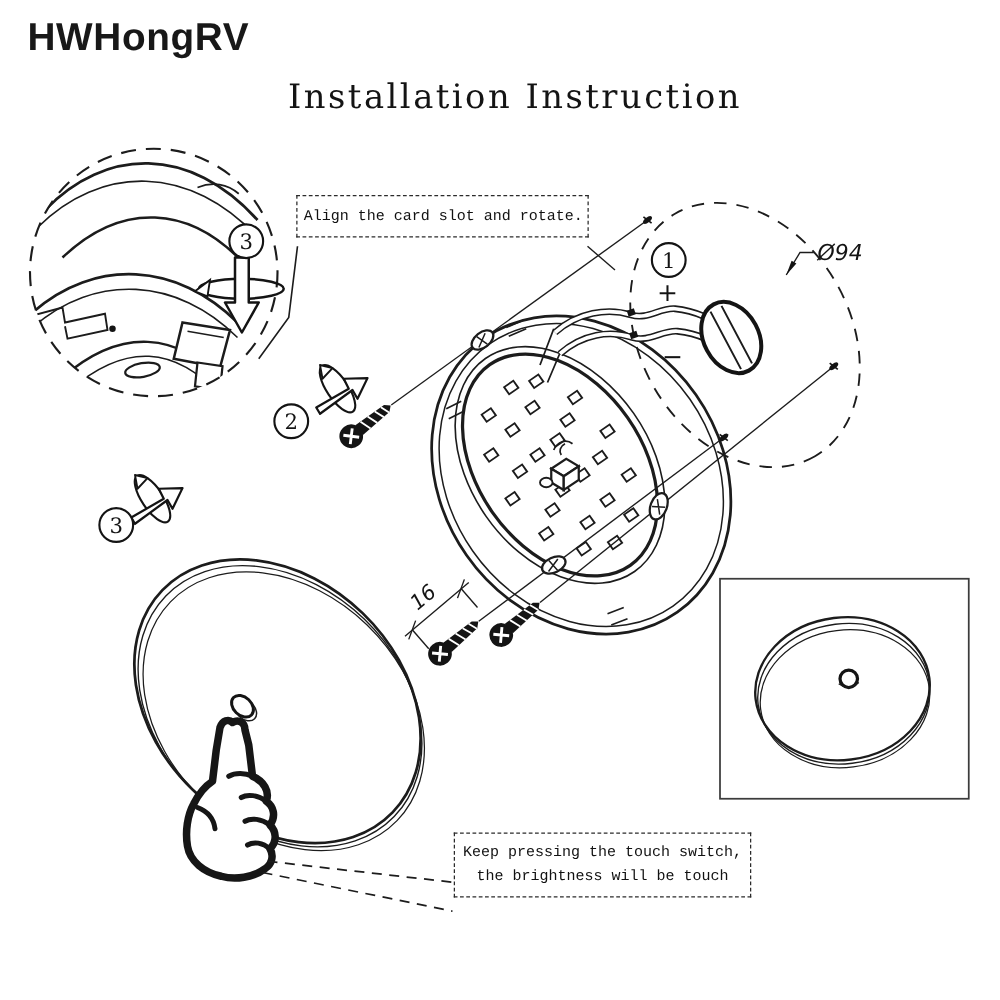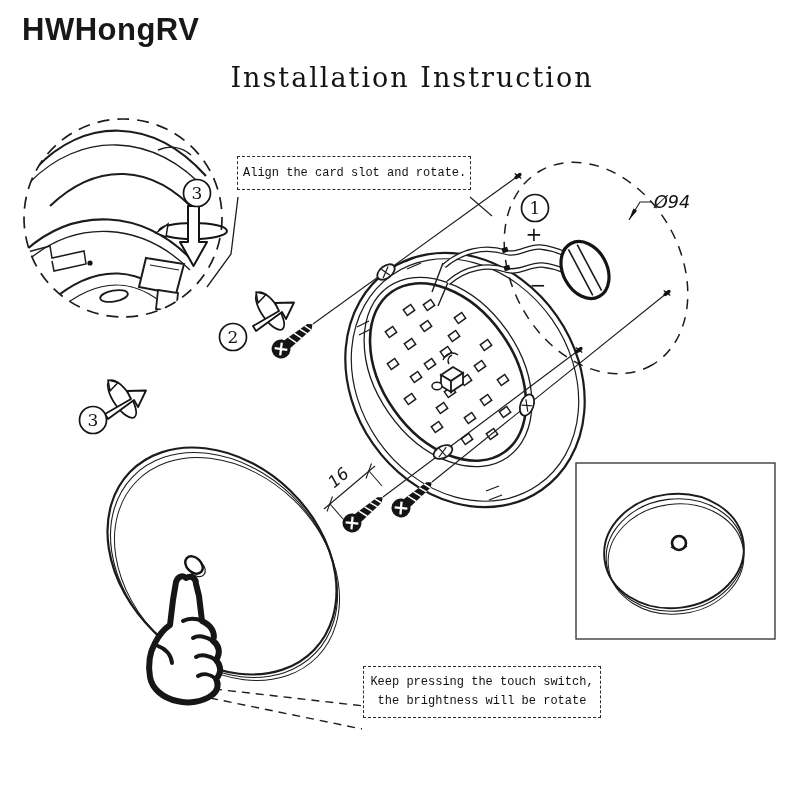--- a/index.html
+++ b/index.html
@@ -25,21 +25,21 @@
 
   <div class="logo">HWHongRV</div>
   <div class="title">Installation Instruction</div>
 
   <div class="note note--align">
     <span>Align the card slot and rotate.</span>
   </div>
 
   <div class="note note--touch">
     <div>Keep pressing the touch switch,</div>
-    <div>the brightness will be rotate</div>
+    <div>the brightness will be touch</div>
   </div>
 
   <svg class="art" width="800" height="800" viewBox="0 0 800 800">
     <defs>
       <clipPath id="dv">
           <circle cx="123" cy="218" r="99"></circle>
         </clipPath>
       <g id="screw">
         <circle r="9.5" fill="#141414"></circle>
         <path d="M -4.5 -4.5 L 4.5 4.5 M -4.5 4.5 L 4.5 -4.5" stroke="#fff" stroke-width="2.3" fill="none"></path>

